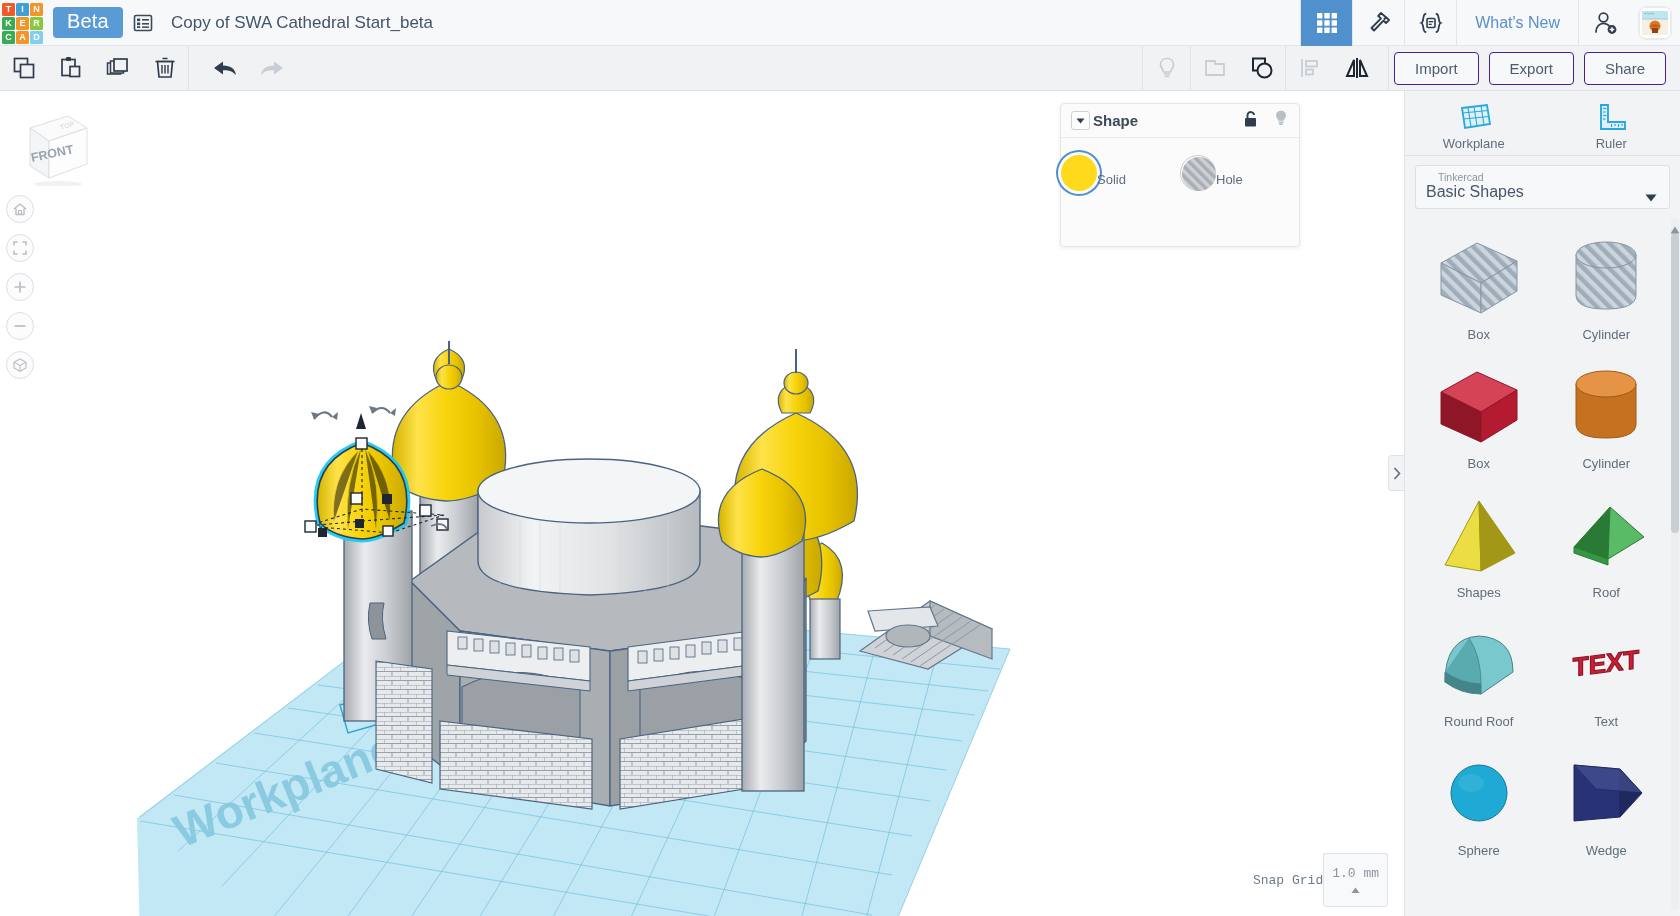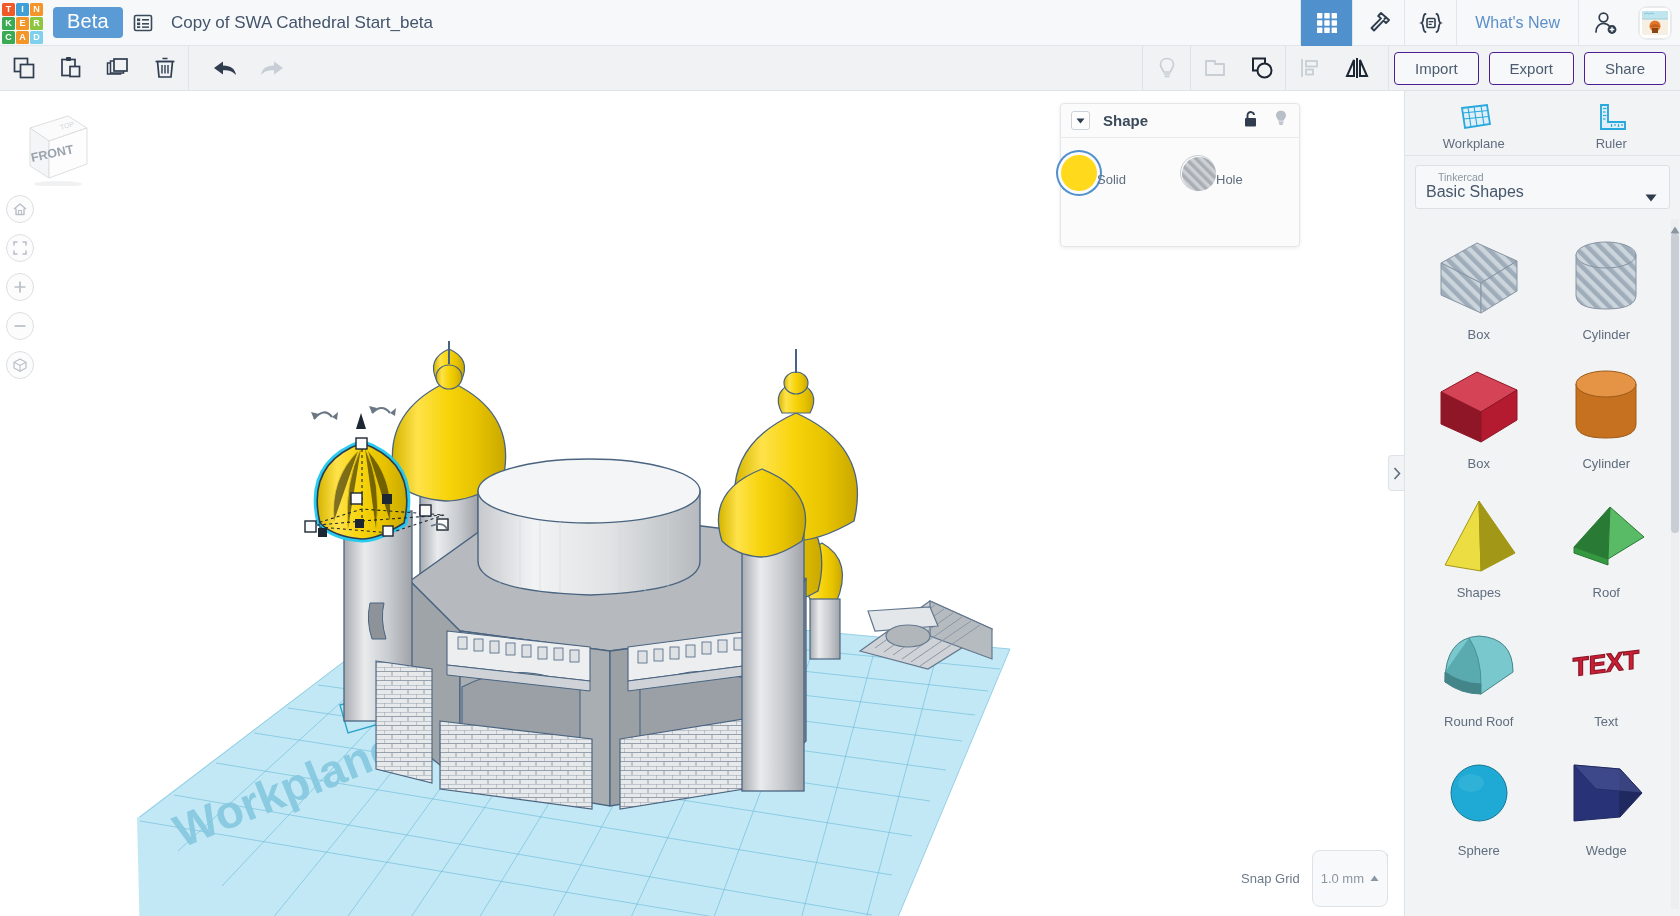--- a/index.html
+++ b/index.html
@@ -90,45 +90,45 @@
   }
 
   .edit-grid-btn {
     position: absolute; right: 16px; bottom: 40px;
     border: 1px solid #dfe2e6; background: #701a75; border-radius: 3px;
     font-size: 10px; color: #8b96a3; padding: 5px 12px; cursor: pointer;
     font-family: "Liberation Sans", sans-serif;
   }
   .snap-row {
     position: absolute; right: 16px; bottom: 9px;
-    display: flex; align-items: center; gap: 12px;
+    display: flex; align-items: center; gap: 0; font-family: Liberation Mono, monospace;
   }
   .snap-label { font-size: 13px; color: #6c7a8a; }
   .snap-select {
-    border: 1px solid #dfe2e6; background: #f8f9fa; border-radius: 8px;
-    font-size: 13px; color: #8b96a3; padding: 20px 8px; cursor: pointer;
-    display: flex; align-items: center; gap: 6px;
+    border: 1px solid #dfe2e6; background: #f8f9fa; border-radius: 3px;
+    font-size: 13px; color: #8b96a3; padding: 12px 8px; cursor: pointer;
+    display: flex; align-items: center; gap: 6px; flex-direction: column;
   }
 
   
   .shape-popup {
     position: absolute; left: 1060px; top: 103px; width: 240px; height: 144px;
     background: #fbfbfc; border: 1px solid #e4e7ea; border-radius: 4px;
     box-shadow: 0 1px 4px rgba(0,0,0,.08);
   }
   .sp-head {
     height: 34px; display: flex; align-items: center; padding: 0 10px;
     border-bottom: 1px solid #e8ebee;
   }
   .sp-caret {
     width: 19px; height: 19px; border: 1px solid #ccd2d8; border-radius: 3px;
     background: #fff; display: flex; align-items: center; justify-content: center;
     cursor: pointer;
   }
-  .sp-title { font-size: 15px; font-weight: bold; color: #3b4a5a; margin-left: 13px; }
+  .sp-title { font-size: 15px; font-weight: bold; color: #3b4a5a; margin-left: 3px; }
   .sp-head-icons { margin-left: auto; display: flex; gap: 14px; align-items: center; }
   .sp-body { display: flex; padding-top: 17px; }
   .sp-opt { flex: 1; display: flex; flex-direction: row; align-items: center; cursor: pointer; }
   .sp-swatch {
     width: 36px; height: 36px; border-radius: 50%;
   }
   .sp-swatch.solid { background: #ffd91c; box-shadow: 0 0 0 3px #fbfbfc, 0 0 0 5px #4f90cd; }
   .sp-swatch.hole { border: 1px solid #c8ccd0; }
   .sp-opt-label { font-size: 13px; color: #5f6d7e; margin-top: 12px; }
 

